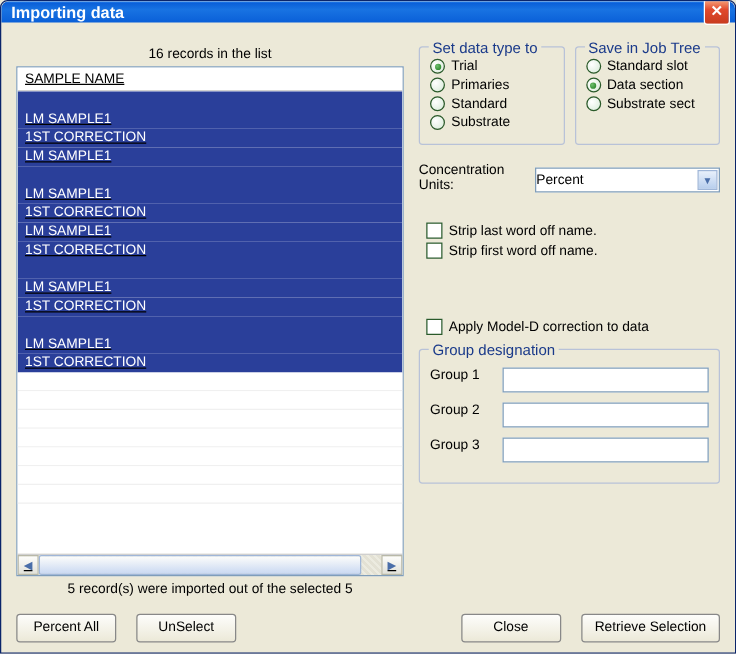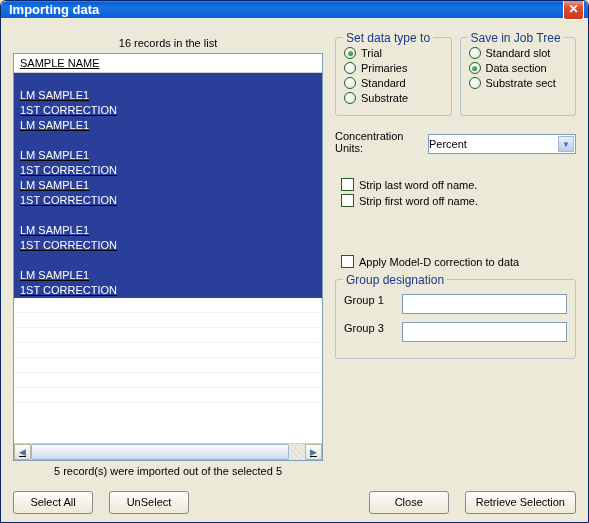--- a/index.html
+++ b/index.html
@@ -380,31 +380,35 @@
         </div>
 
         <div class="fieldset group-fieldset">
           <div class="fieldset-legend">Group designation</div>
           <div id="group-rows">
               <div class="grow">
                 <div class="glabel">Group 1</div>
                 <input class="ginput" style="">
               </div>
               <div class="grow">
+                <div class="glabel">Group 2</div>
+                <input class="ginput" style="">
+              </div>
+              <div class="grow">
                 <div class="glabel">Group 3</div>
                 <input class="ginput" style="">
               </div>
             </div>
         </div>
 
       </div>
     </div>
 
     <div class="button-row">
-      <div class="btn">Select All</div>
+      <div class="btn">Percent All</div>
       <div class="btn">UnSelect</div>
       <div class="spacer"></div>
       <div class="btn">Close</div>
       <div class="btn wide">Retrieve Selection</div>
     </div>
 
   </div>
 </div>
 
 </body></html>

